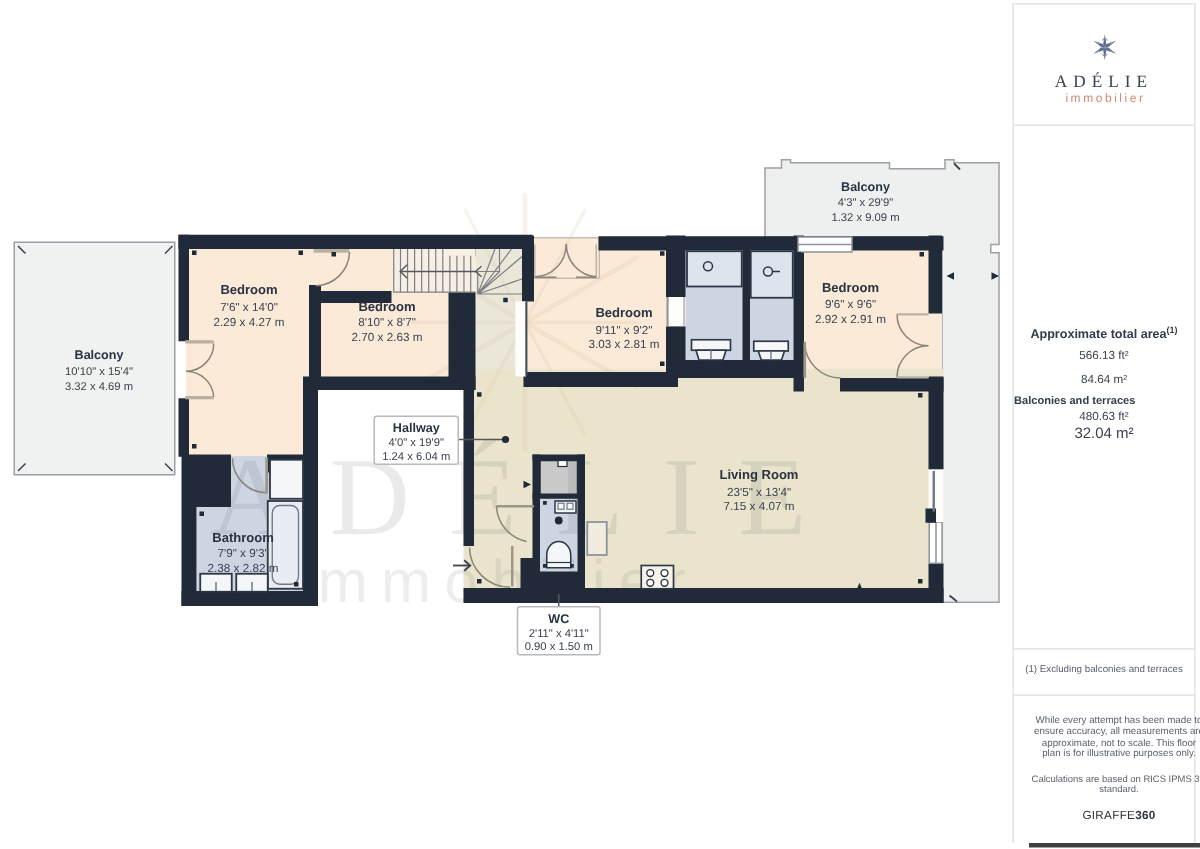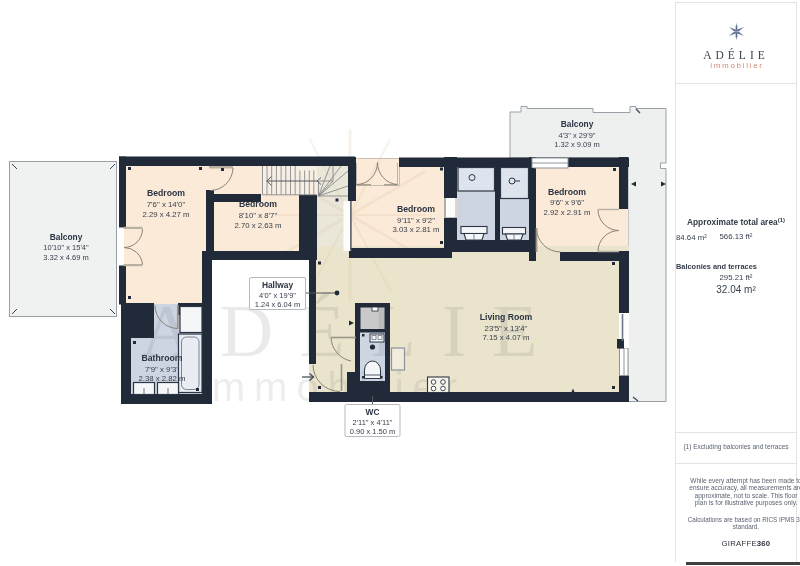--- a/index.html
+++ b/index.html
@@ -413,25 +413,25 @@
 
     <div class="abs" style="left:1px;top:57.5px;width:120px;text-align:center;font-family:'Liberation Sans',sans-serif;font-size:8px;letter-spacing:1.7px;color:#d08a74;">immobilier</div>
   </div>
 
   <div class="abs" style="left:0;top:0;width:120px;color:#39424f;">
 
     <div class="abs" style="top:214px;width:120px;text-align:center;white-space:nowrap;font-size:8.4px;font-weight:bold;color:#333c49;">Approximate total area<span style="font-size:6px;vertical-align:3px;">(1)</span></div>
 
     <div class="abs" style="top:229px;width:120px;text-align:center;font-size:7.8px;">566.13 ft²</div>
 
-    <div class="abs" style="top:230px;width:120px;font-size:7.8px;">84.64 m²</div>
+    <div class="abs" style="top:245px;width:120px;text-align:center;font-size:7.8px;">84.64 m²</div>
 
     <div class="abs" style="top:258.5px;width:120px;white-space:nowrap;font-size:7.4px;font-weight:bold;color:#333c49;">Balconies and terraces</div>
 
-    <div class="abs" style="top:270px;width:120px;text-align:center;font-size:7.8px;">295.21 ft²</div>
+    <div class="abs" style="top:270px;width:120px;text-align:center;font-size:7.8px;">480.63 ft²</div>
 
     <div class="abs" style="top:281px;width:120px;text-align:center;font-size:10px;">32.04 m²</div>
   </div>
 
   <div class="abs" style="left:0;top:429px;width:120px;height:30px;border-top:1px solid #e3e3e3;border-bottom:1px solid #e3e3e3;">
     <div class="abs" style="left:0;top:10px;width:120px;text-align:center;white-space:nowrap;font-size:6.5px;color:#5a6270;">(1) Excluding balconies and terraces</div>
   </div>
 
   <div class="abs" style="left:10px;top:460px;width:120px;height:99px;border-bottom:3px solid #404040;">
 

